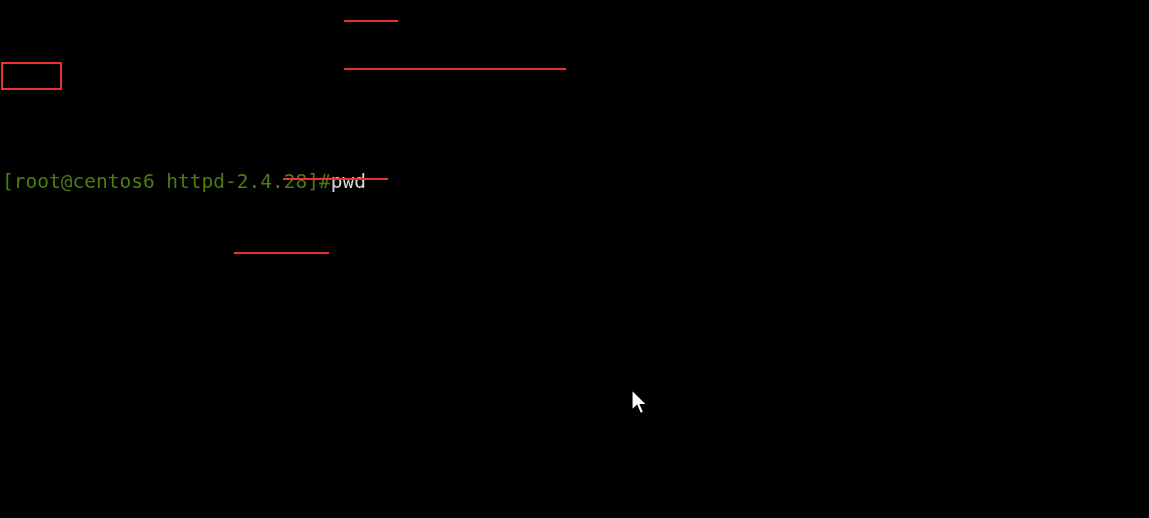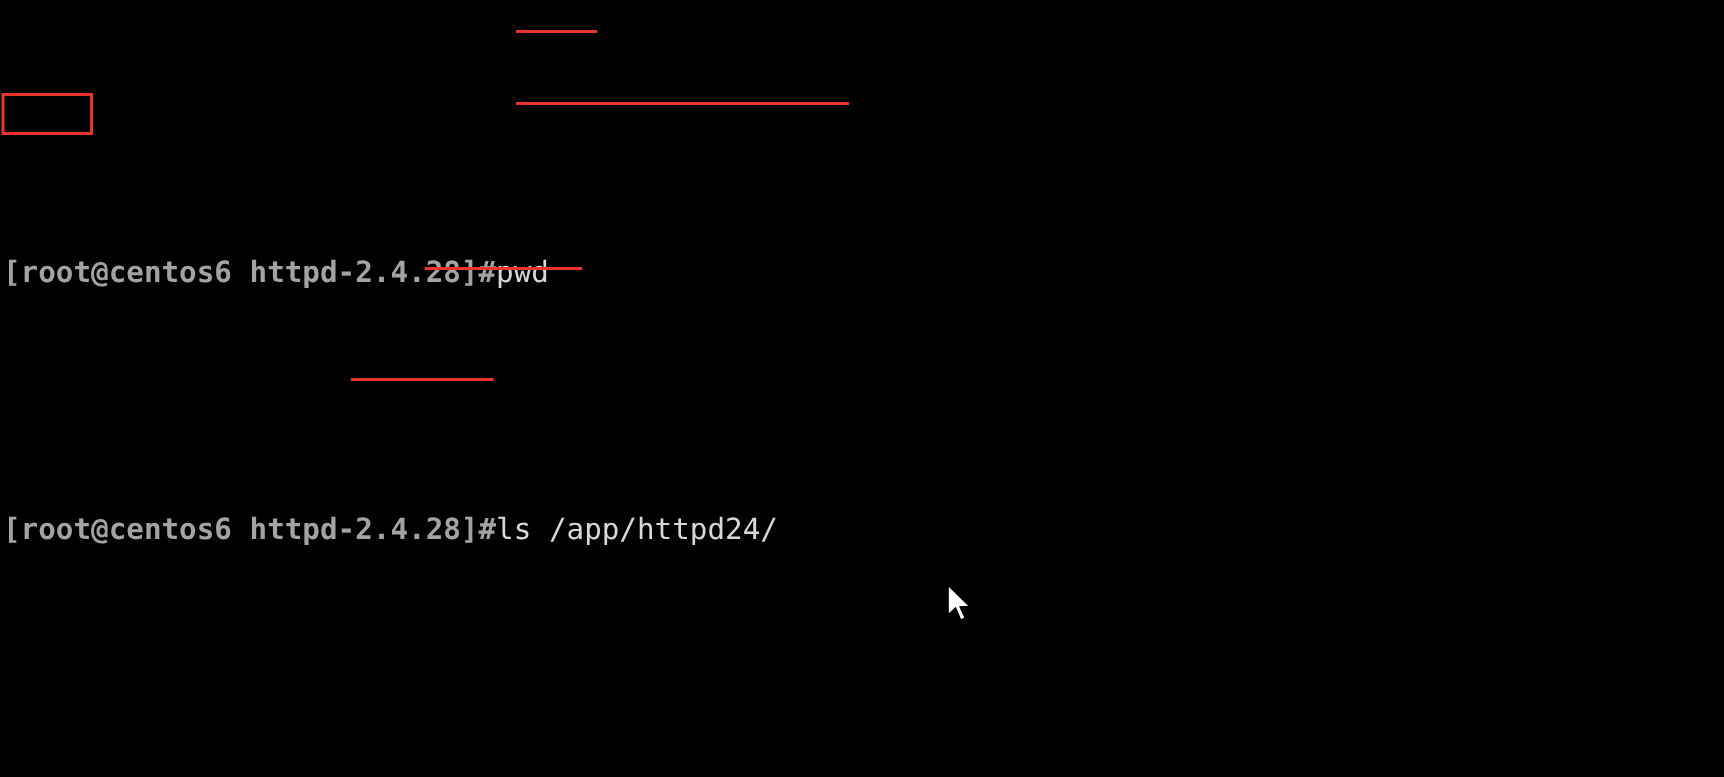--- a/index.html
+++ b/index.html
@@ -34,21 +34,21 @@
     position: relative;
     display: block;
     padding-left: 2px;
     overflow: visible;
   }
   
   #terminal .line:first-child {
     margin-top: -2px;
   }
   .seg { white-space: pre; }
-  .c-prompt { color: #a3a3a3; font-weight: bold; }
+  .c-prompt { color: #4d7c0f; }
   .c-white  { color: #d8d8d8; text-align: right; }
 
   
   .annot-underline {
     position: absolute;
     height: 2px;
     background: #e8342a;
     pointer-events: none;
   }
   
@@ -79,21 +79,20 @@
   <div class="topclip">
     
   </div>
 
   
   <div class="line"><span class="seg c-prompt">[root@centos6 httpd-2.4.28]#</span><span class="seg c-white">pwd</span></div>
 
   
 
   
-  <div class="line"><span class="seg c-prompt">[root@centos6 httpd-2.4.28]#</span><span class="seg c-white">ls /app/httpd24/</span></div>
 
   
   
 
   
   
 
   
   
 

